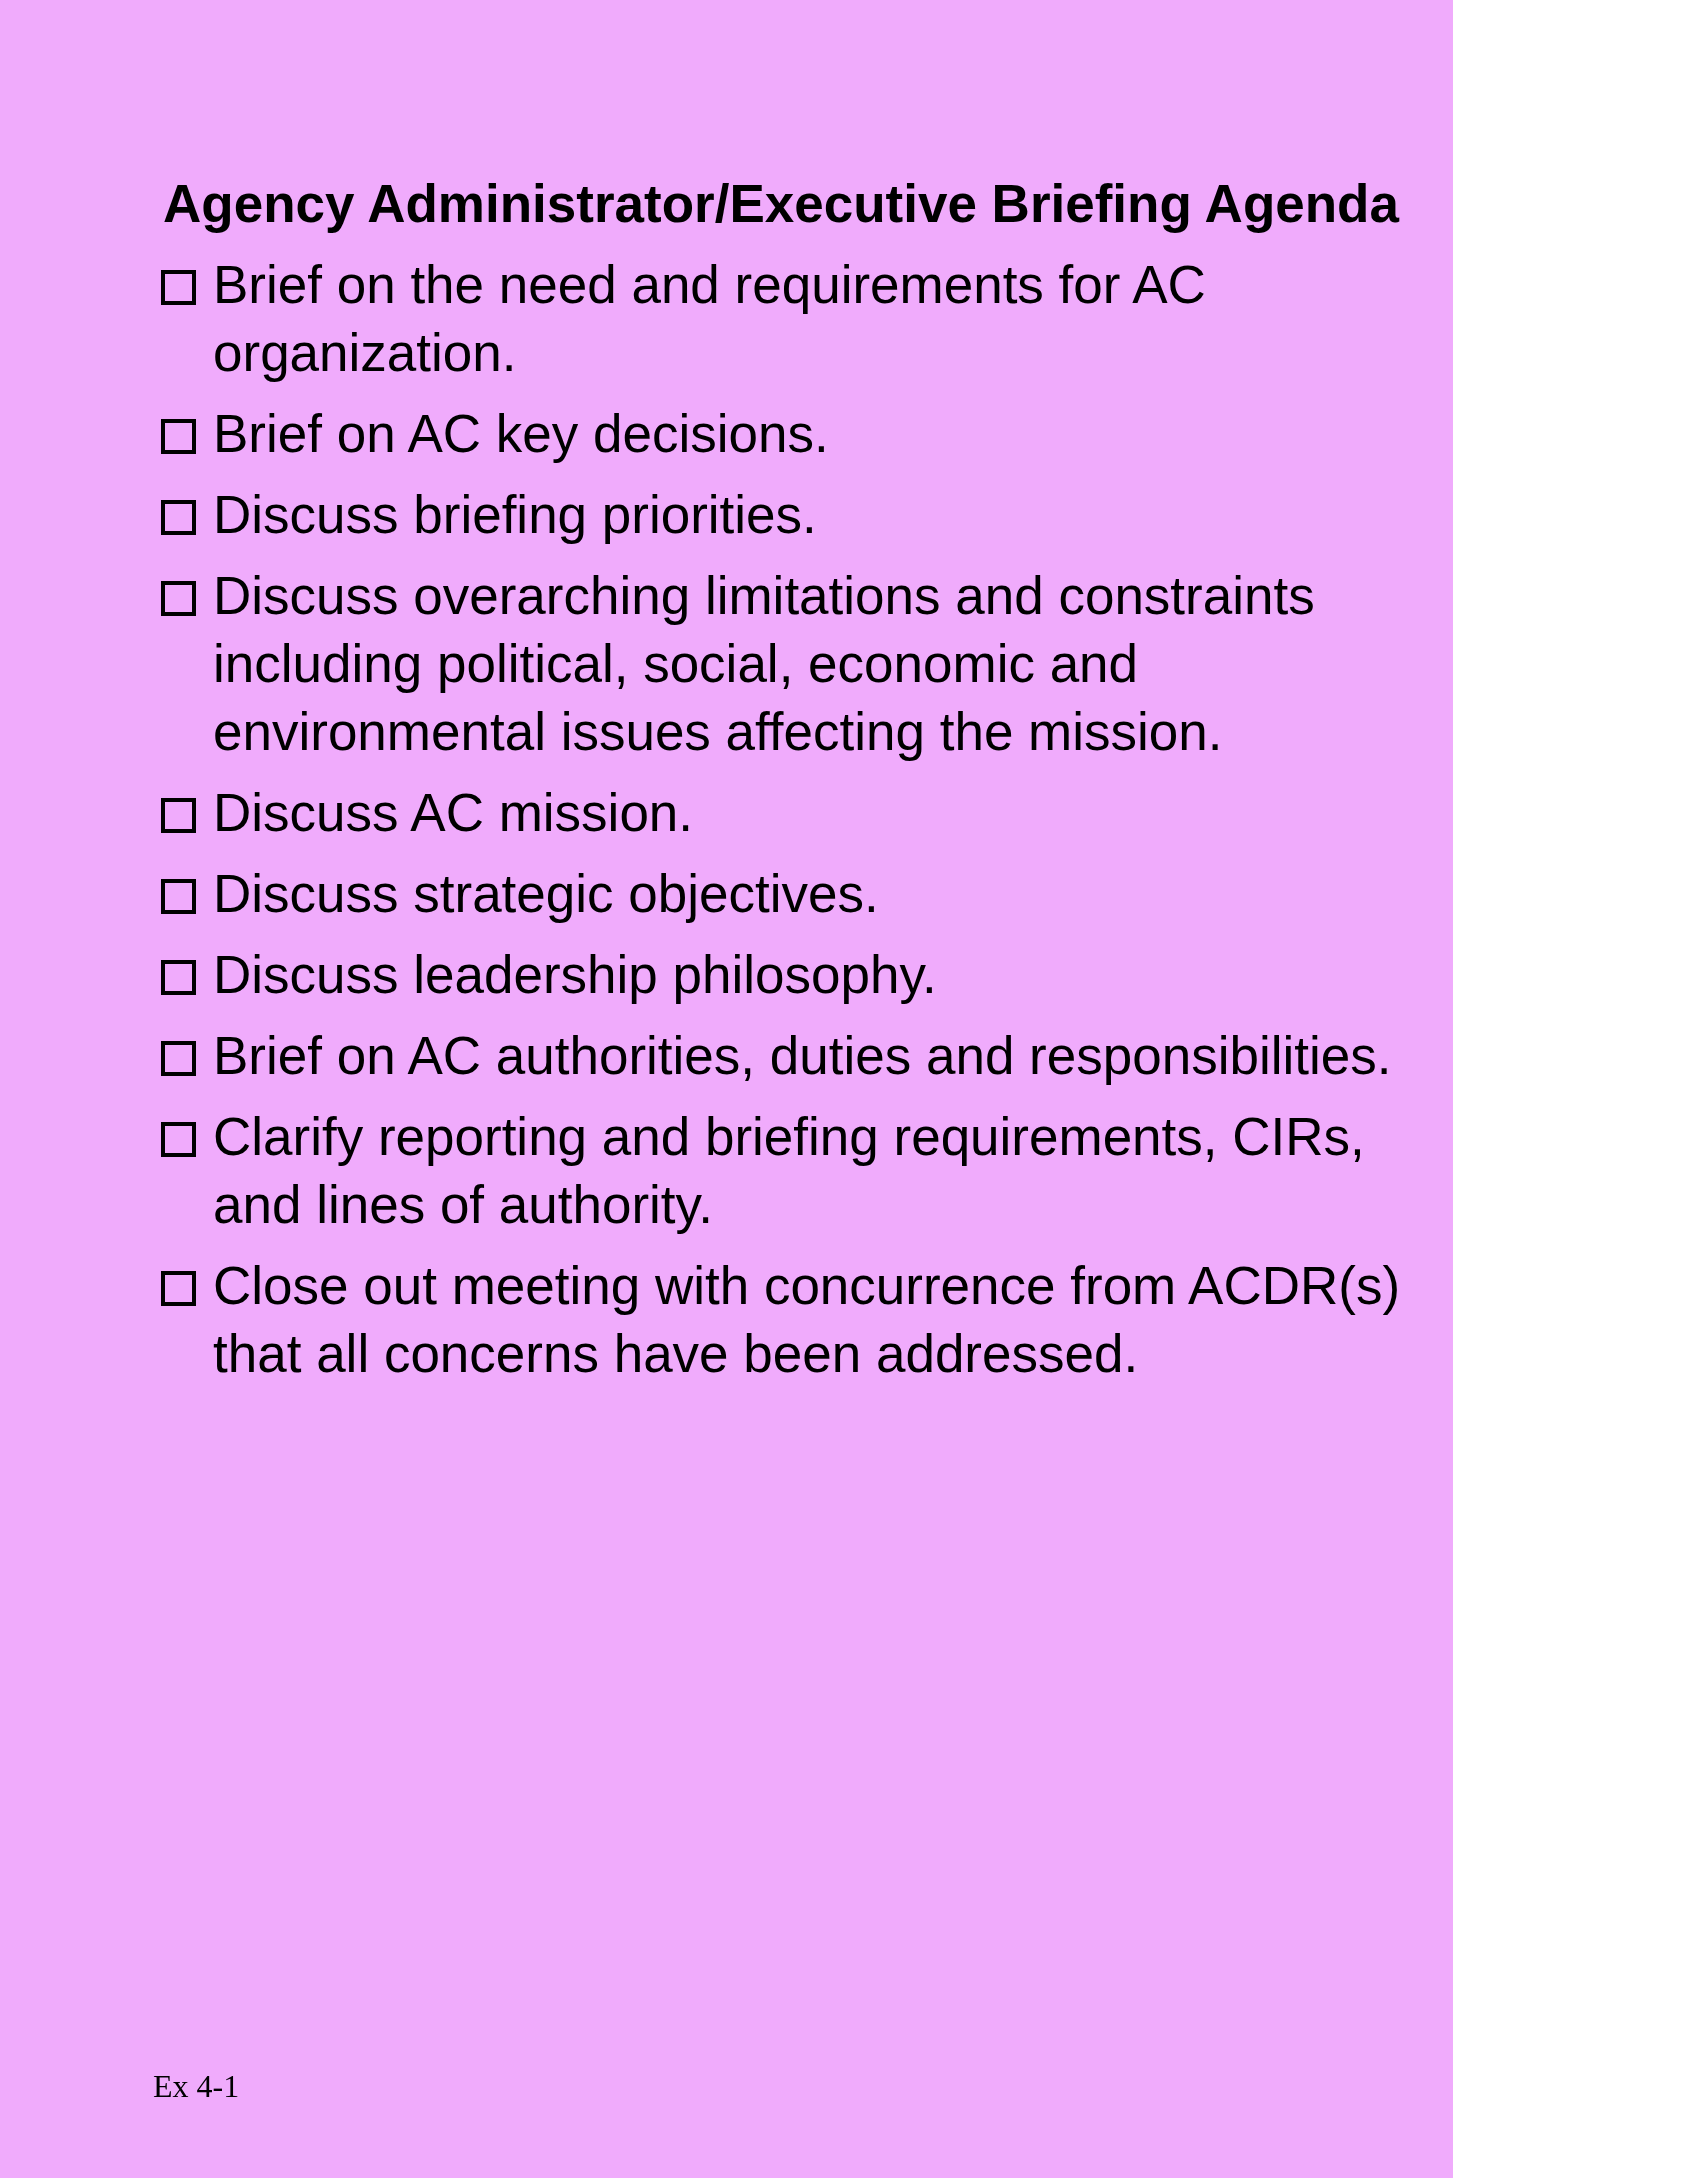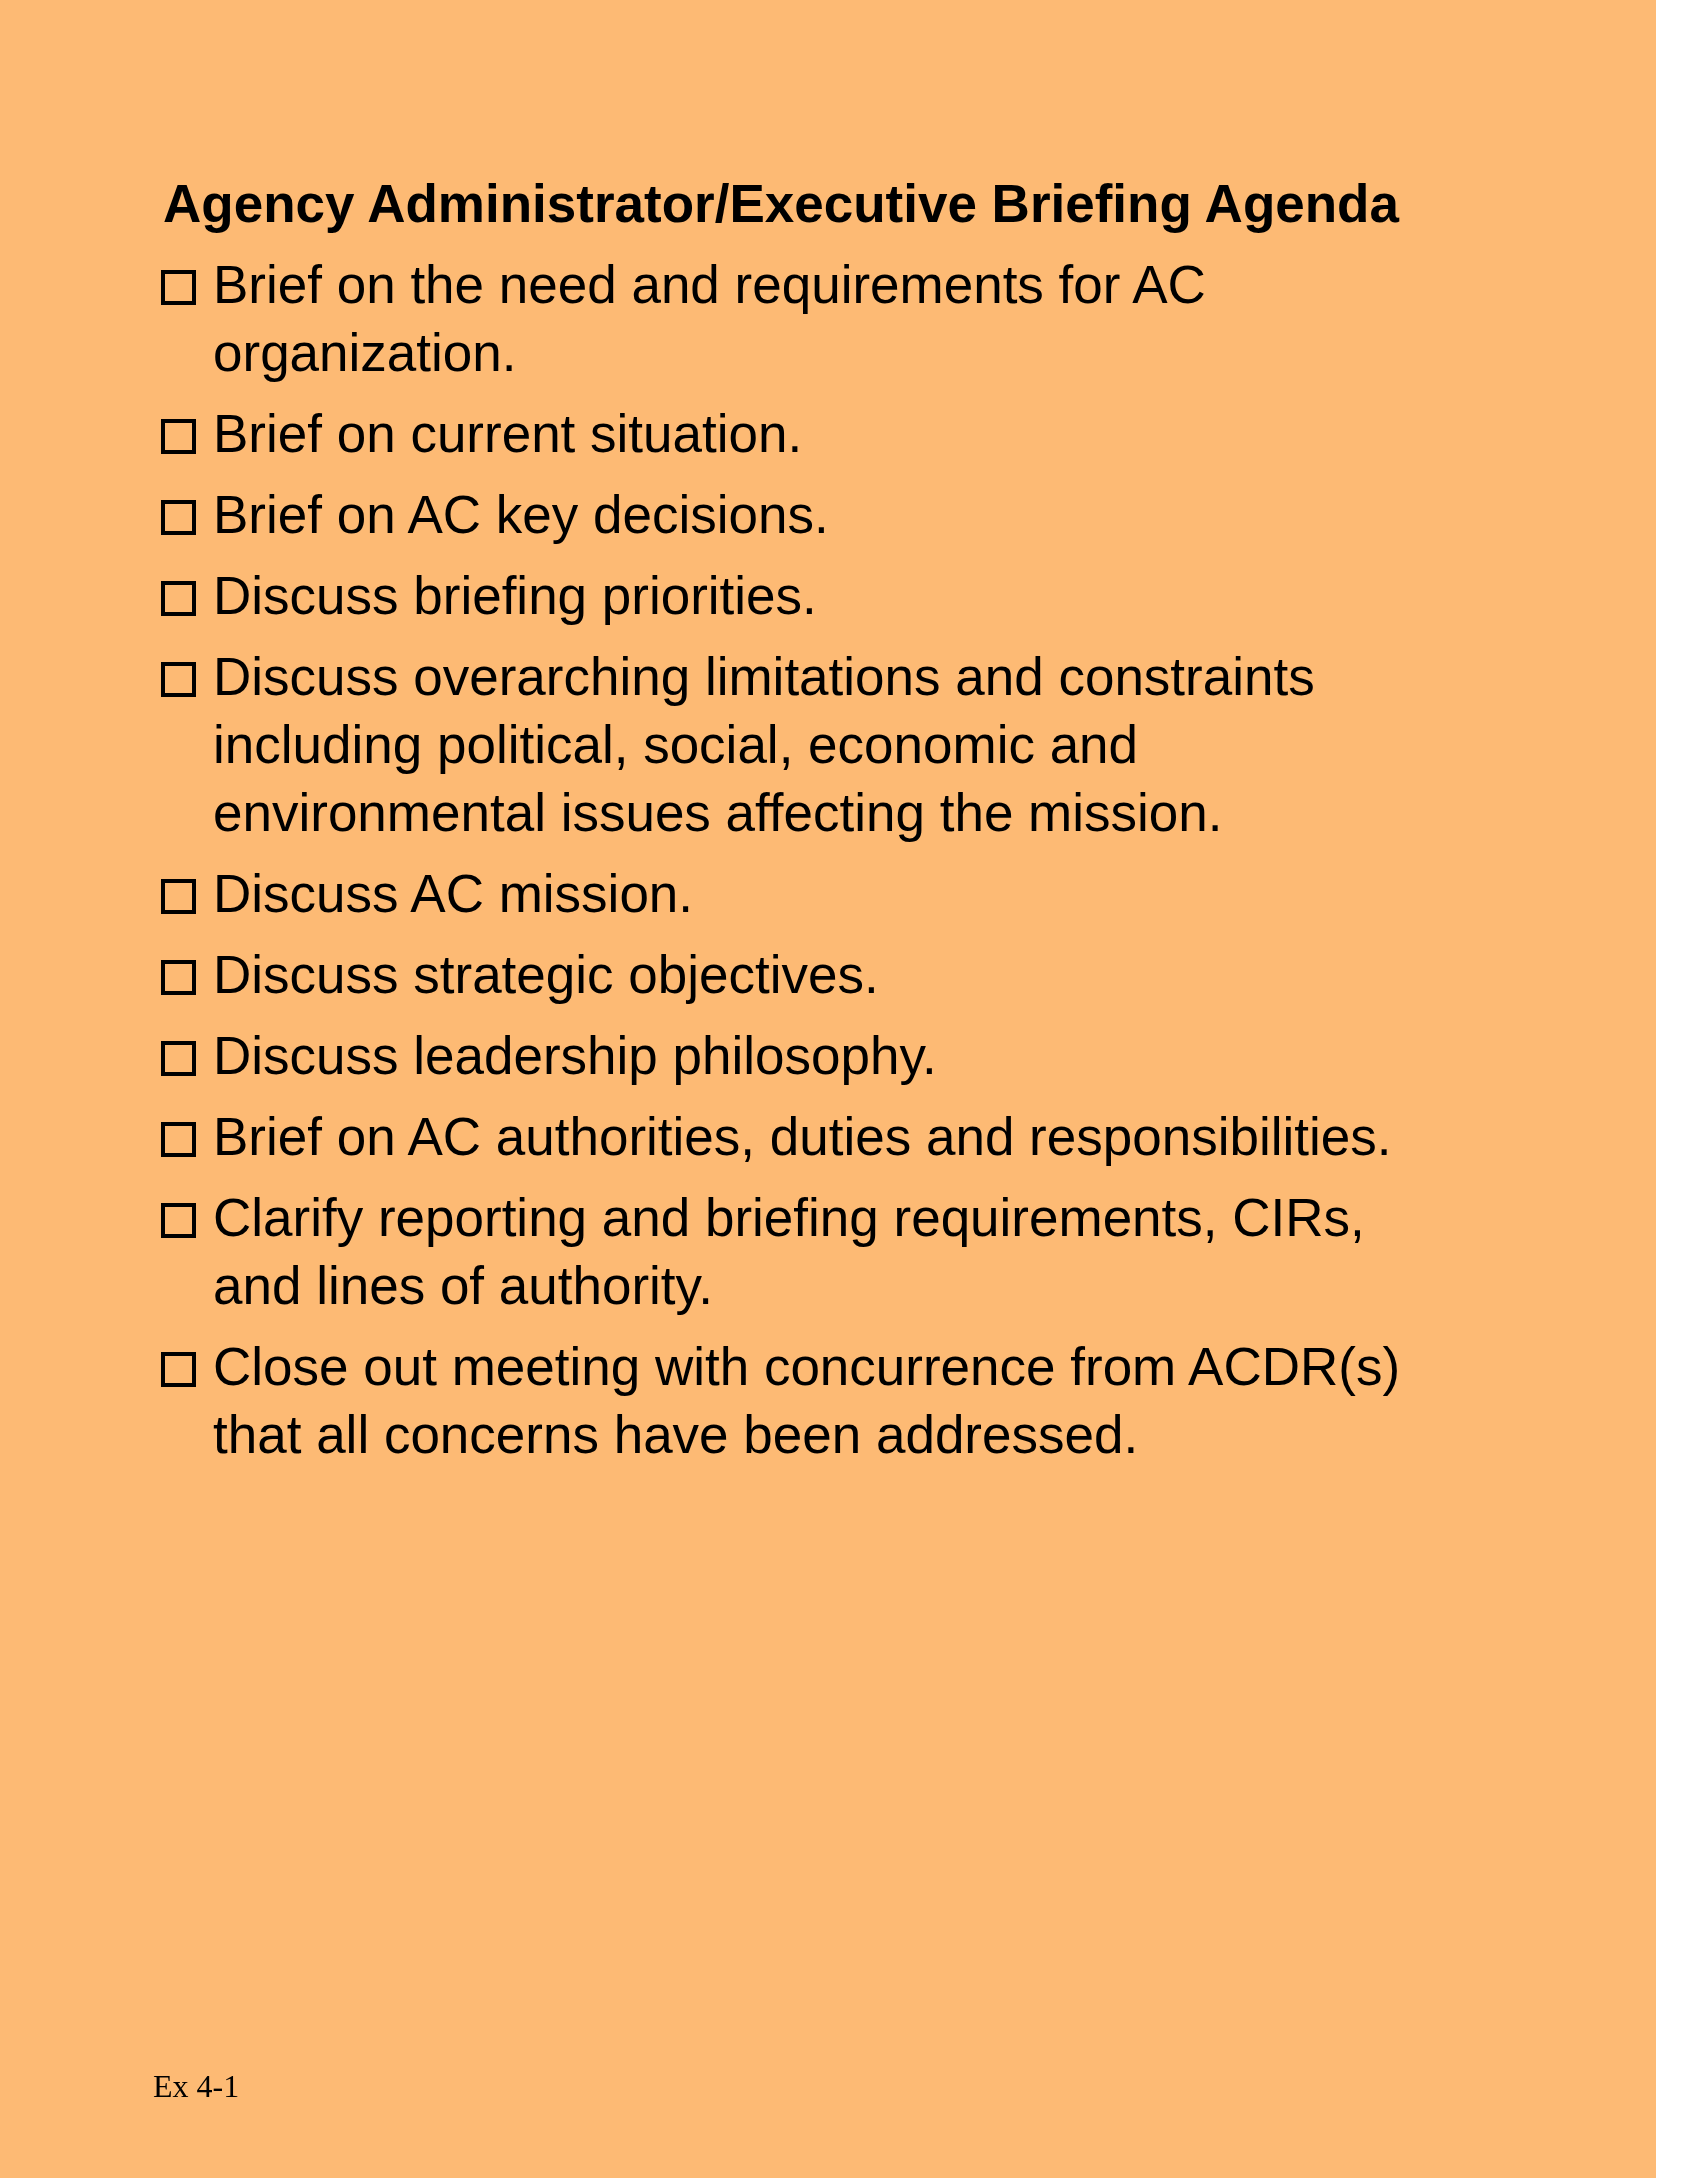--- a/index.html
+++ b/index.html
@@ -2,23 +2,23 @@
 <html><head>
 <meta charset="utf-8">
 <style>
   html, body {
     margin: 0;
     padding: 0;
     background: #ffffff;
   }
   .page {
     position: relative;
-    width: 1656px;
+    width: 1453px;
     height: 2178px;
-    background: #fdba74;
+    background: #f0abfc;
     overflow: hidden;
     font-family: "Liberation Sans", sans-serif;
     color: #000000;
   }
   .content {
     position: absolute;
     left: 161px;
     top: 170px;
     width: 1309px;
   }
@@ -74,24 +74,20 @@
 <div class="page">
   <div class="content">
     <h1 class="doc-title">Agency Administrator/Executive Briefing Agenda</h1>
     <ul class="checklist">
   <li>
     <span class="checkbox"></span>
     <span class="item-text">Brief on the need and requirements for AC organization.</span>
   </li>
 
 
-  <li>
-    <span class="checkbox"></span>
-    <span class="item-text">Brief on current situation.</span>
-  </li>
 
   <li>
     <span class="checkbox"></span>
     <span class="item-text">Brief on AC key decisions.</span>
   </li>
 
   <li>
     <span class="checkbox"></span>
     <span class="item-text">Discuss briefing priorities.</span>
   </li>

